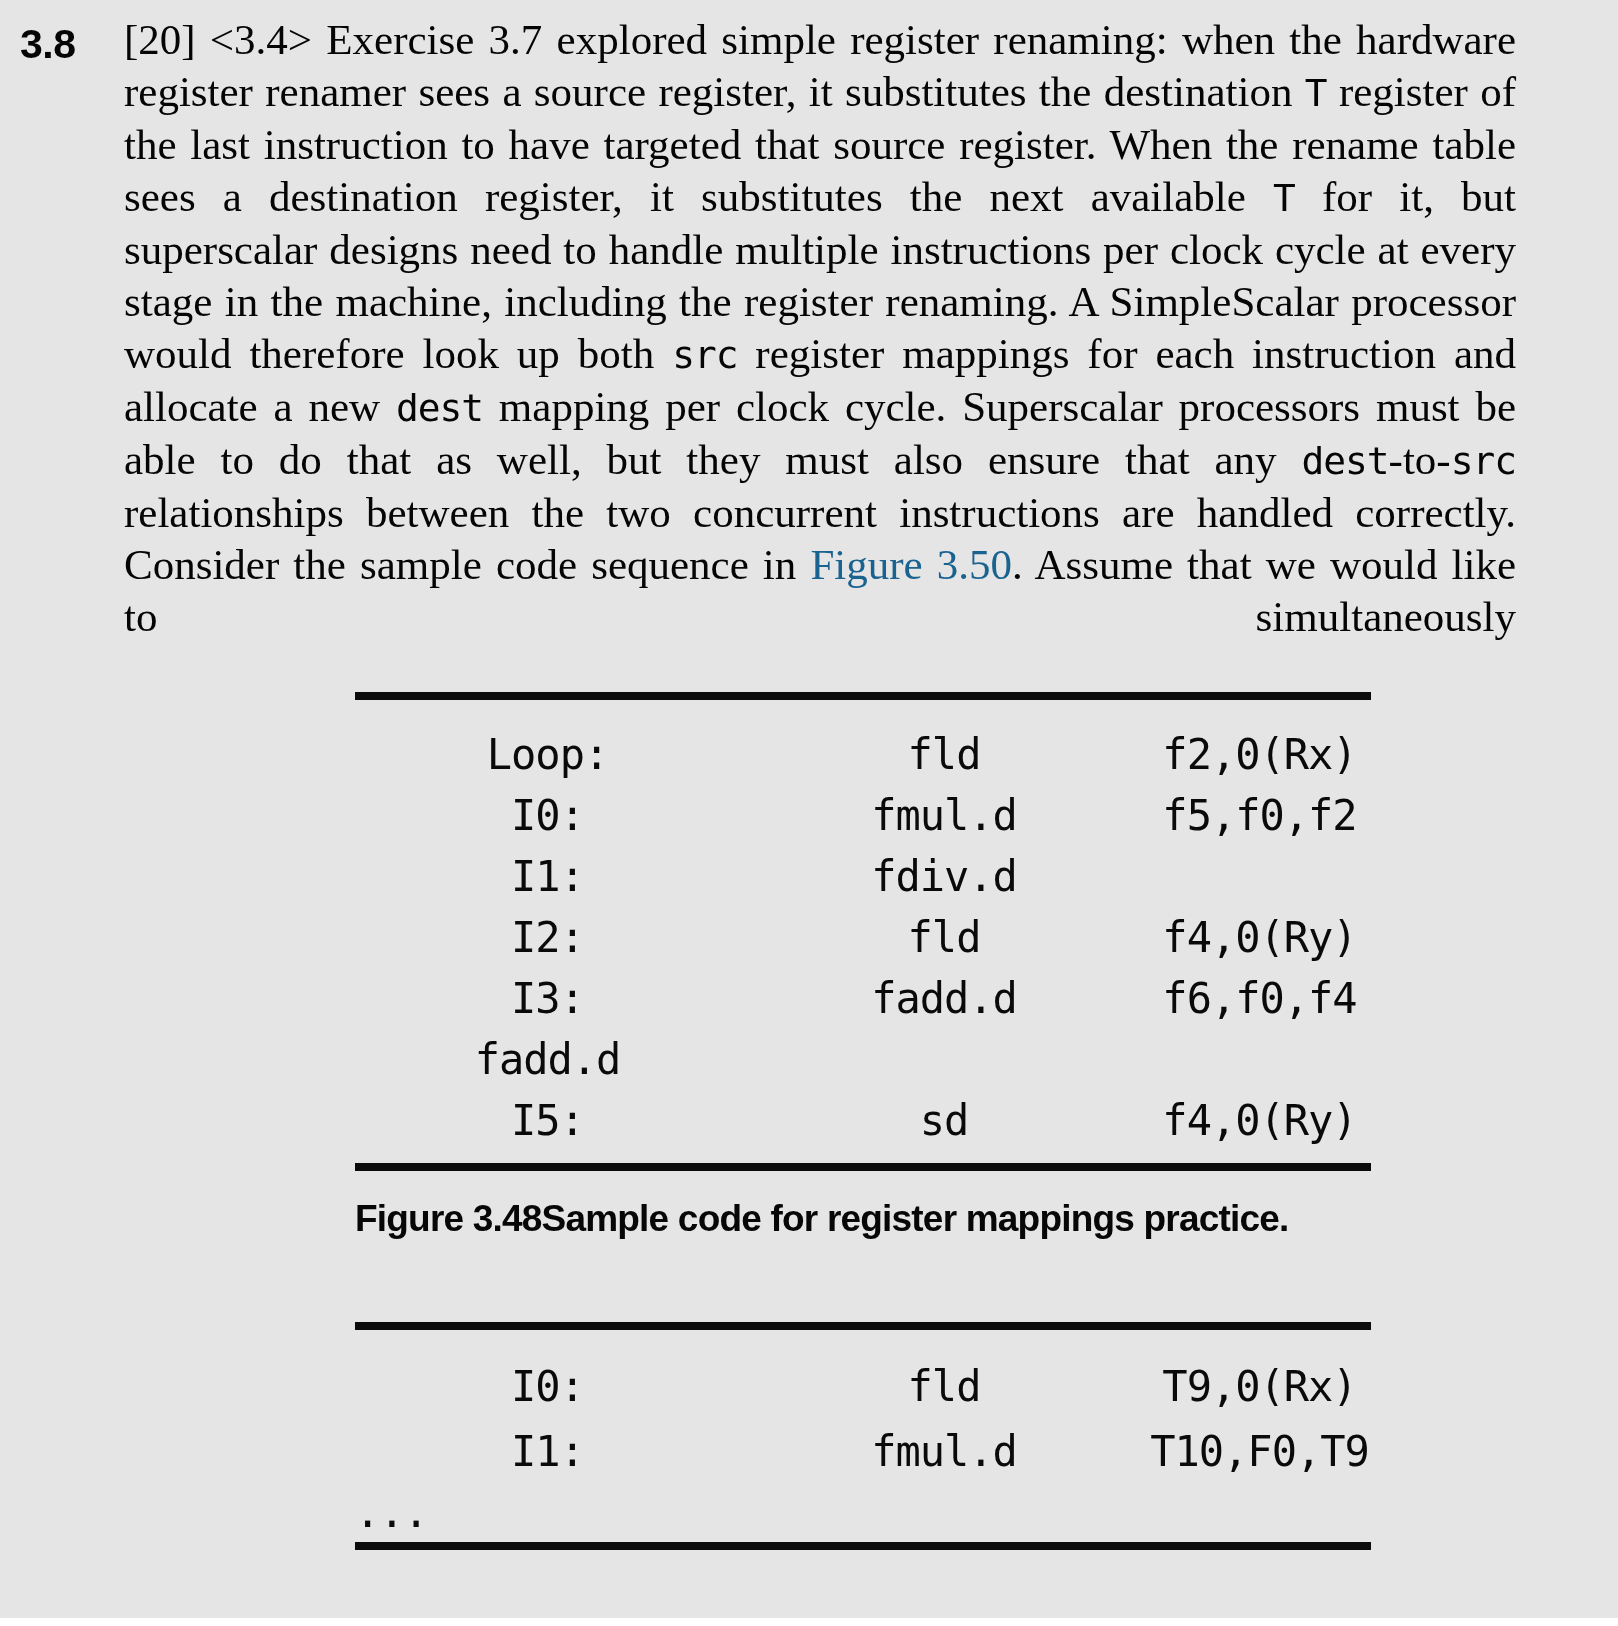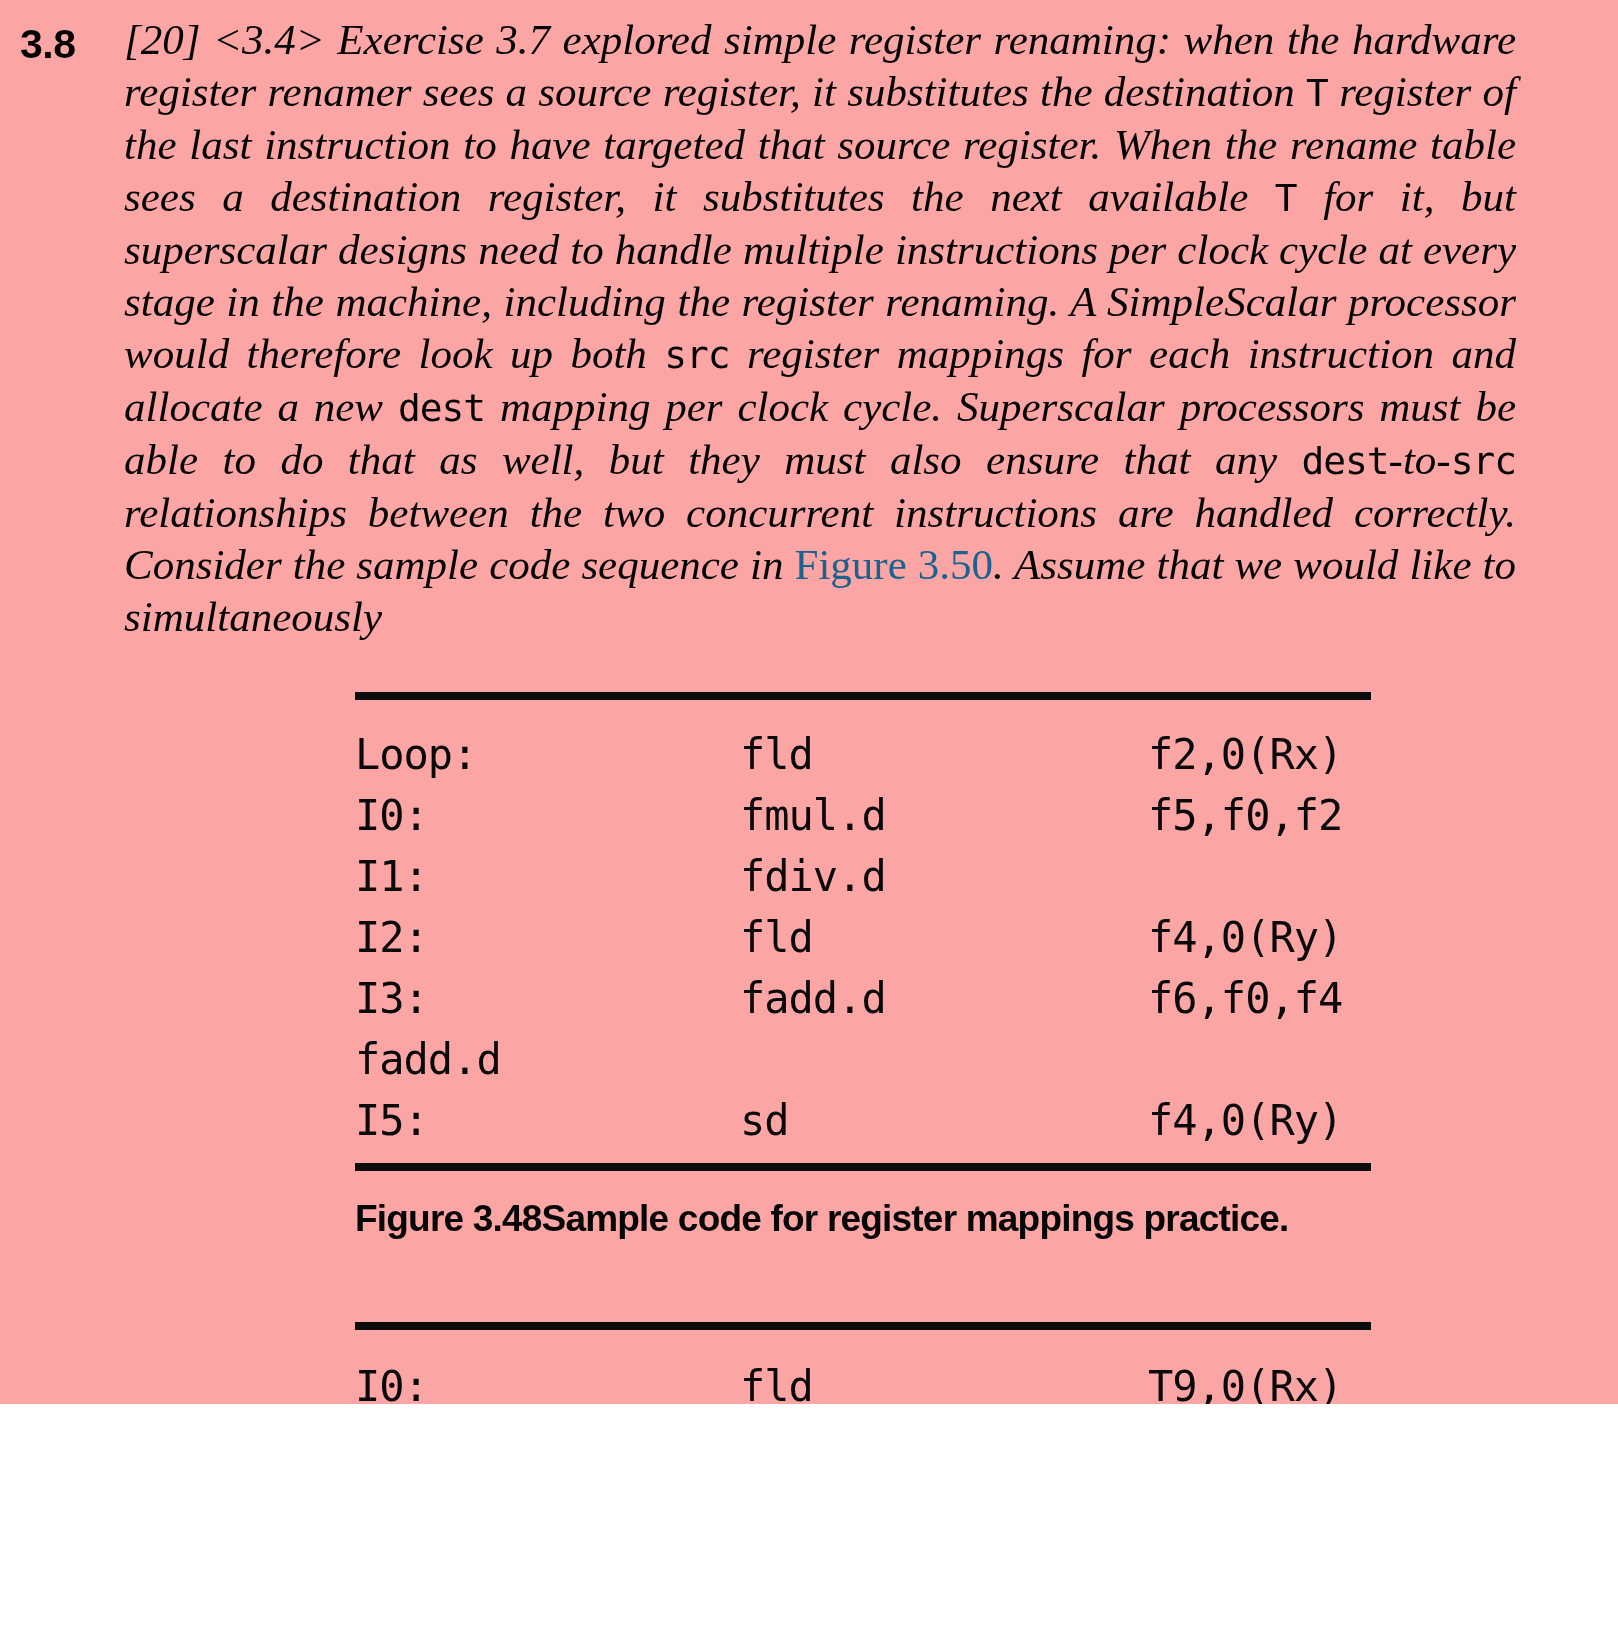--- a/index.html
+++ b/index.html
@@ -1,20 +1,20 @@
 <!DOCTYPE html>
 <html><head>
 <meta charset="utf-8">
 <style>
   html, body { margin: 0; padding: 0; background: #ffffff; }
   #page {
     position: relative;
     width: 1618px;
-    height: 1404px;
-    background: #fca5a5;
+    height: 1618px;
+    background: #e5e5e5;
     overflow: hidden;
     font-family: "Liberation Serif", serif;
     color: #040404;
   }
 
   
   .exercise-number {
     position: absolute;
     left: 20px;
     top: 21px;
@@ -30,21 +30,21 @@
     position: absolute;
     left: 124px;
     top: 14px;
     width: 1392px;
     font-size: 43px;
     line-height: 52px;
     text-align: justify;
     text-align-last: justify;
     color: #050505;
   }
-  .seg-serif { font-family: "Liberation Serif", serif; font-style: italic; }
+  .seg-serif { font-family: "Liberation Serif", serif; }
   .seg-mono {
     font-family: "DejaVu Sans Mono", monospace;
     font-size: 0.88em;
     letter-spacing: -1px;
   }
   .seg-link {
     font-family: "Liberation Serif", serif;
     text-decoration: none;
     cursor: pointer;
   }
@@ -53,21 +53,21 @@
   .figure-block {
     position: absolute;
     left: 355px;
     width: 1016px;
   }
   #figure-348 { top: 692px; }
   #figure-349 { top: 1322px; }
 
   .table-rule { height: 8px; background: #0c0c0c; }
 
-  .code-rows { padding: 24px 0 12px 0; }
+  .code-rows { padding: 24px 0 12px 0; text-align: center; }
   .code-row {
     display: grid;
     grid-template-columns: 385px 408px auto;
     height: 61px;
     line-height: 61px;
     font-family: "DejaVu Sans Mono", monospace;
     font-size: 42px;
     letter-spacing: -1px;
     color: #0a0a0a;
     white-space: pre;

